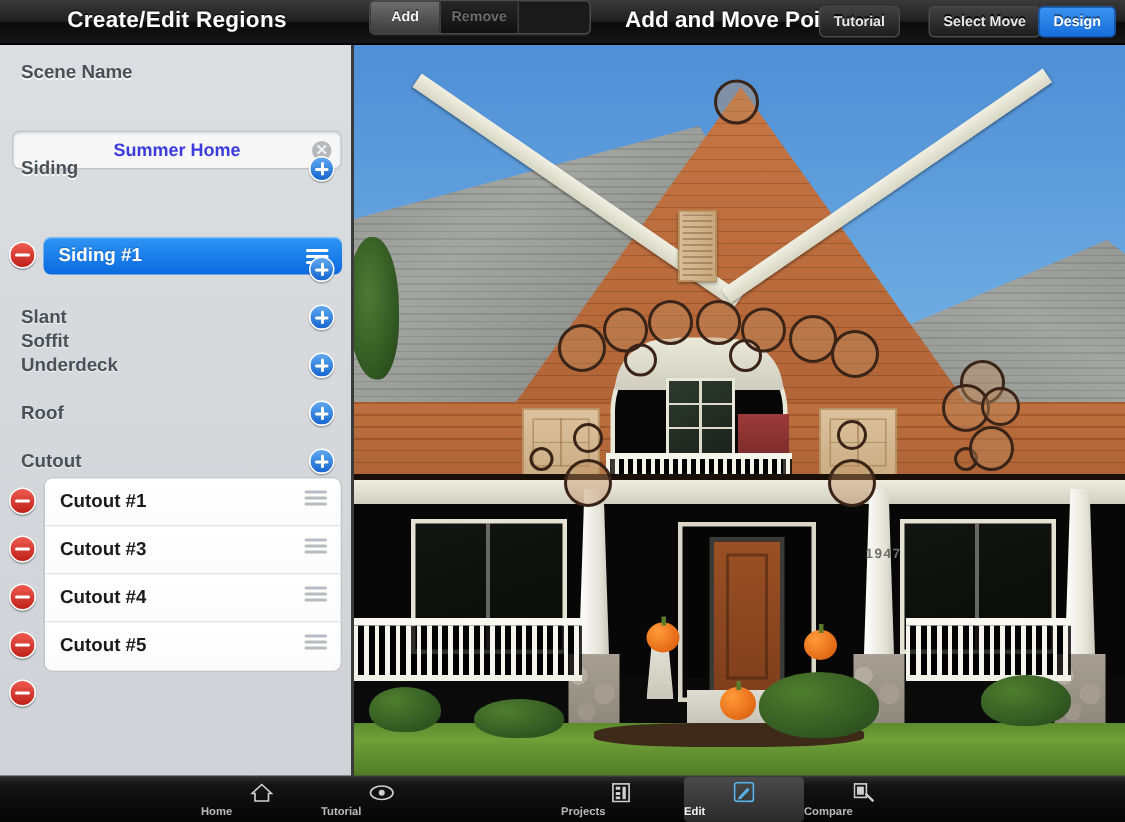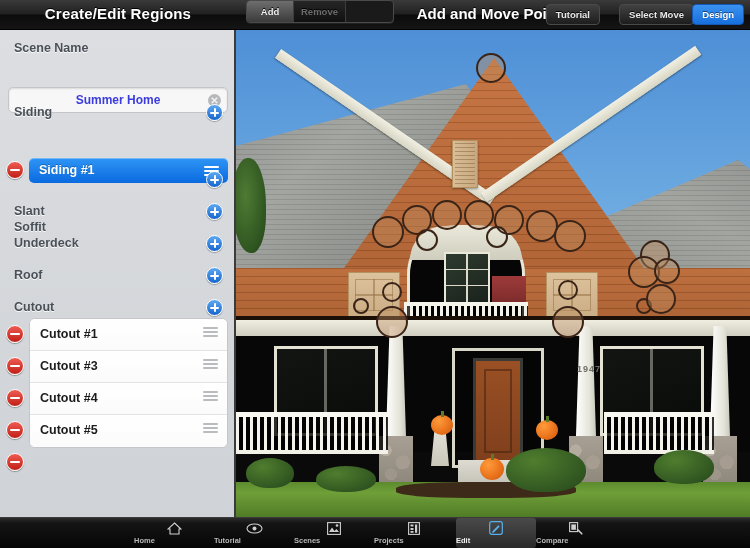--- a/index.html
+++ b/index.html
@@ -939,30 +939,20 @@
     <div class="tab" style="left:214px;">
       <div class="tab-icon">
         <svg width="17" height="11" viewBox="0 0 17 11">
             <ellipse cx="8.5" cy="5.5" rx="7.5" ry="4.5" fill="none" stroke="#cfcfcf" stroke-width="1.1"></ellipse>
             <circle cx="8.5" cy="5.5" r="2" fill="#cfcfcf"></circle>
           </svg>
       </div>
       <div class="tab-label">Tutorial</div>
     </div>
 
-    <div class="tab" style="left:294px;">
-      <div class="tab-icon">
-        <svg width="14" height="13" viewBox="0 0 14 13">
-            <rect x="0.6" y="0.6" width="12.8" height="11.8" fill="none" stroke="#cfcfcf" stroke-width="1.1"></rect>
-            <path d="M2 10 L5 5.5 L7.5 9 L9.5 7 L12 10 Z" fill="#cfcfcf"></path>
-            <circle cx="10" cy="3.5" r="1.3" fill="#cfcfcf"></circle>
-          </svg>
-      </div>
-      <div class="tab-label">Scenes</div>
-    </div>
 
     <div class="tab active" style="left:456px;">
       <div class="tab-icon">
         <svg width="14" height="14" viewBox="0 0 14 14">
             <rect x="0.7" y="0.7" width="12.6" height="12.6" rx="2" fill="none" stroke="#59b0ea" stroke-width="1.2"></rect>
             <path d="M3.5 10.3 L9.3 4.2 L10.7 5.6 L4.9 11.6 L3 12 Z" fill="#59b0ea"></path>
           </svg>
       </div>
       <div class="tab-label">Edit</div>
     </div>

